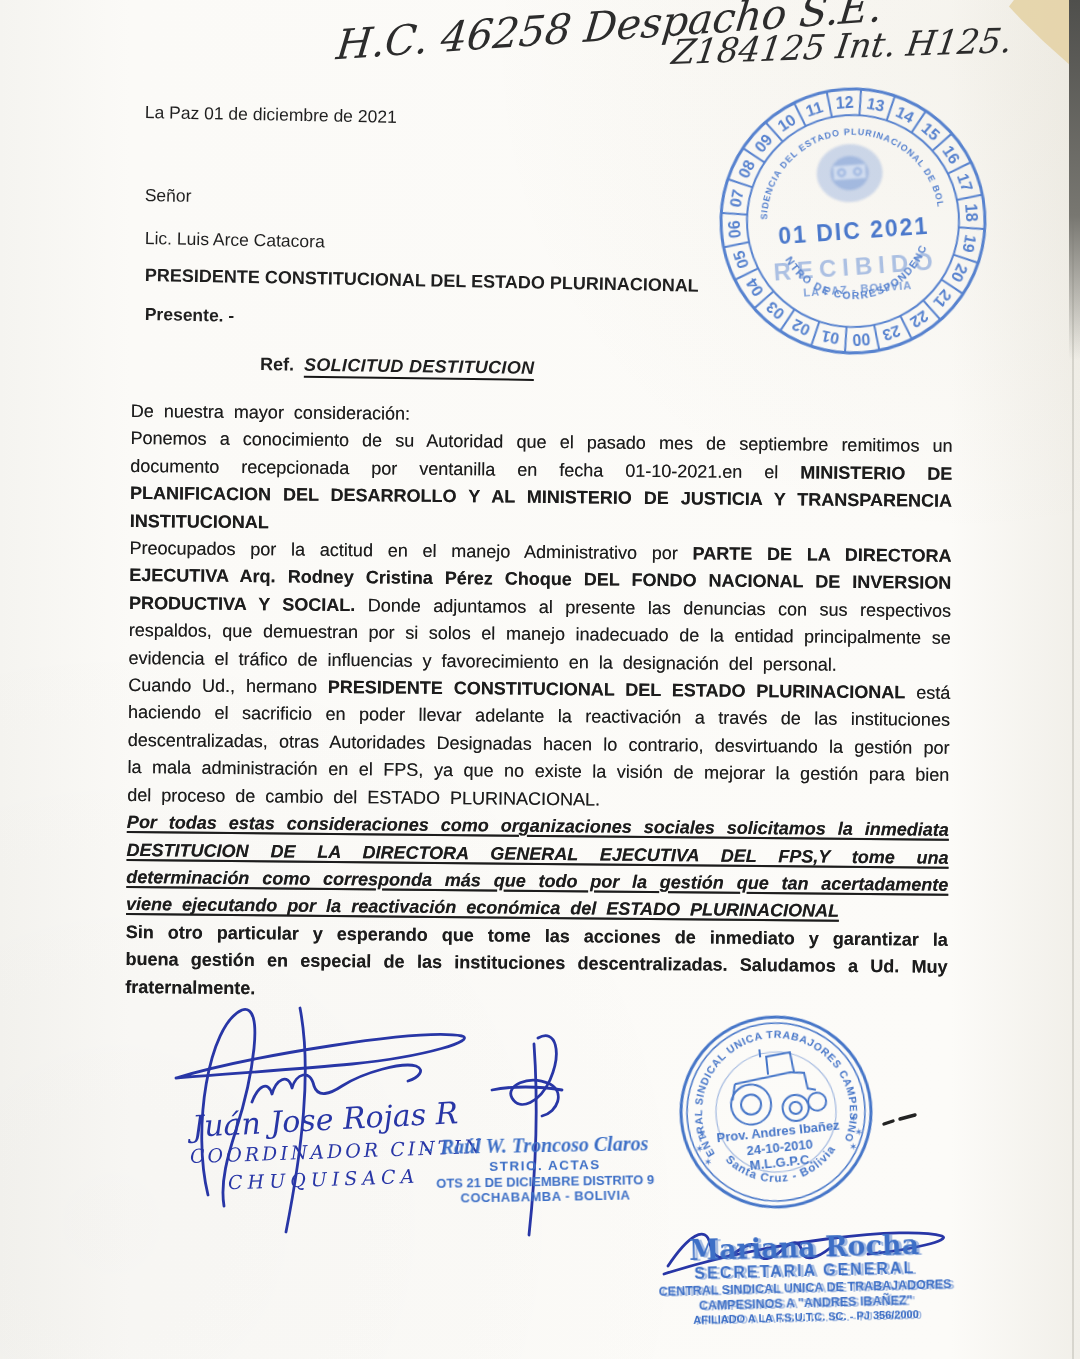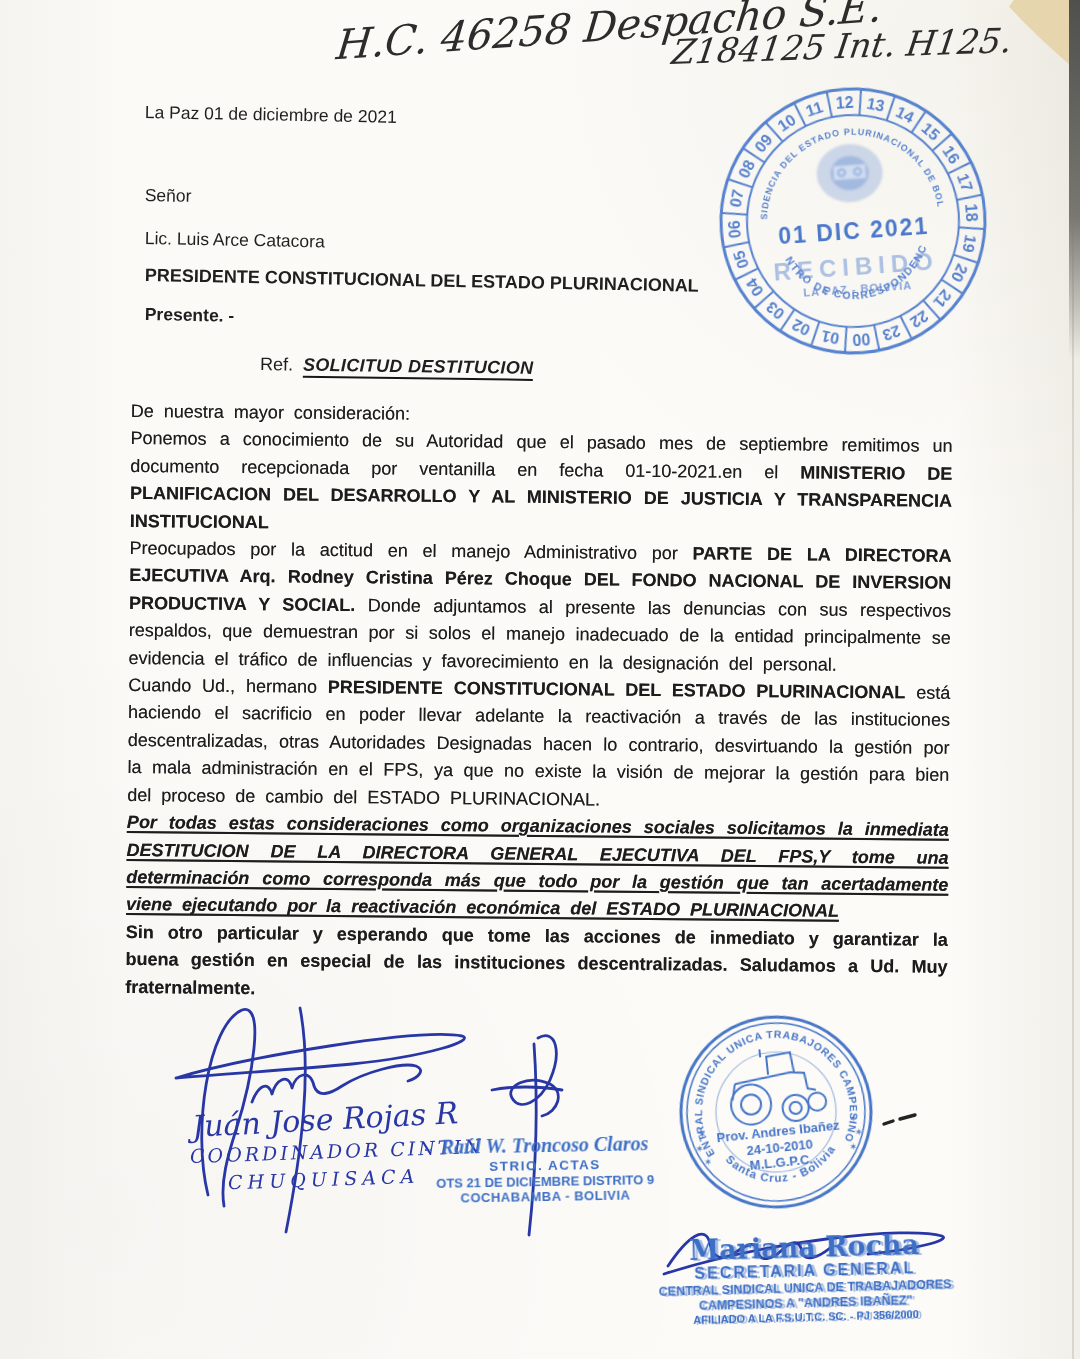--- a/index.html
+++ b/index.html
@@ -26,21 +26,21 @@
   .sig-l2{left:190px;top:1140px;font-size:19px;letter-spacing:3px;transform:rotate(-2deg);}
   .sig-l3{left:228px;top:1168px;font-size:19px;letter-spacing:5px;transform:rotate(-2deg);}
   
   .hdr{position:absolute;left:145px;font-size:17.5px;transform:rotate(1.1deg);transform-origin:left top;white-space:nowrap;}
   .date-line{top:102px;}
   .salutation{top:185px;}
   .recipient-name{top:228px;}
   .recipient-title{top:265px;font-weight:700;font-size:18px;}
   .presente{top:304px;font-weight:600;}
   .ref-line{position:absolute;left:260px;top:356px;font-size:18px;transform:rotate(0.8deg);white-space:nowrap;}
-  .ref-label{font-weight:400;}
+  .ref-label{font-weight:700;}
   .ref-subject{font-weight:700;font-style:italic;border-bottom:2.5px solid #161616;padding-bottom:1px;margin-left:10px;letter-spacing:.3px;}
   .body-block{
     position:absolute;left:131px;top:398px;width:822px;
     font-size:18px;line-height:27.4px;text-align:justify;word-spacing:5px;color:#1c1c1c;
     transform:rotate(0.55deg);transform-origin:left top;
     text-shadow:0 0 .5px rgba(0,0,0,.55);
   }
   .body-block p{margin:0;}
   .b{font-weight:700;}
   .p-und{font-weight:700;font-style:italic;text-decoration:underline;text-decoration-thickness:2px;text-underline-offset:3px;}

